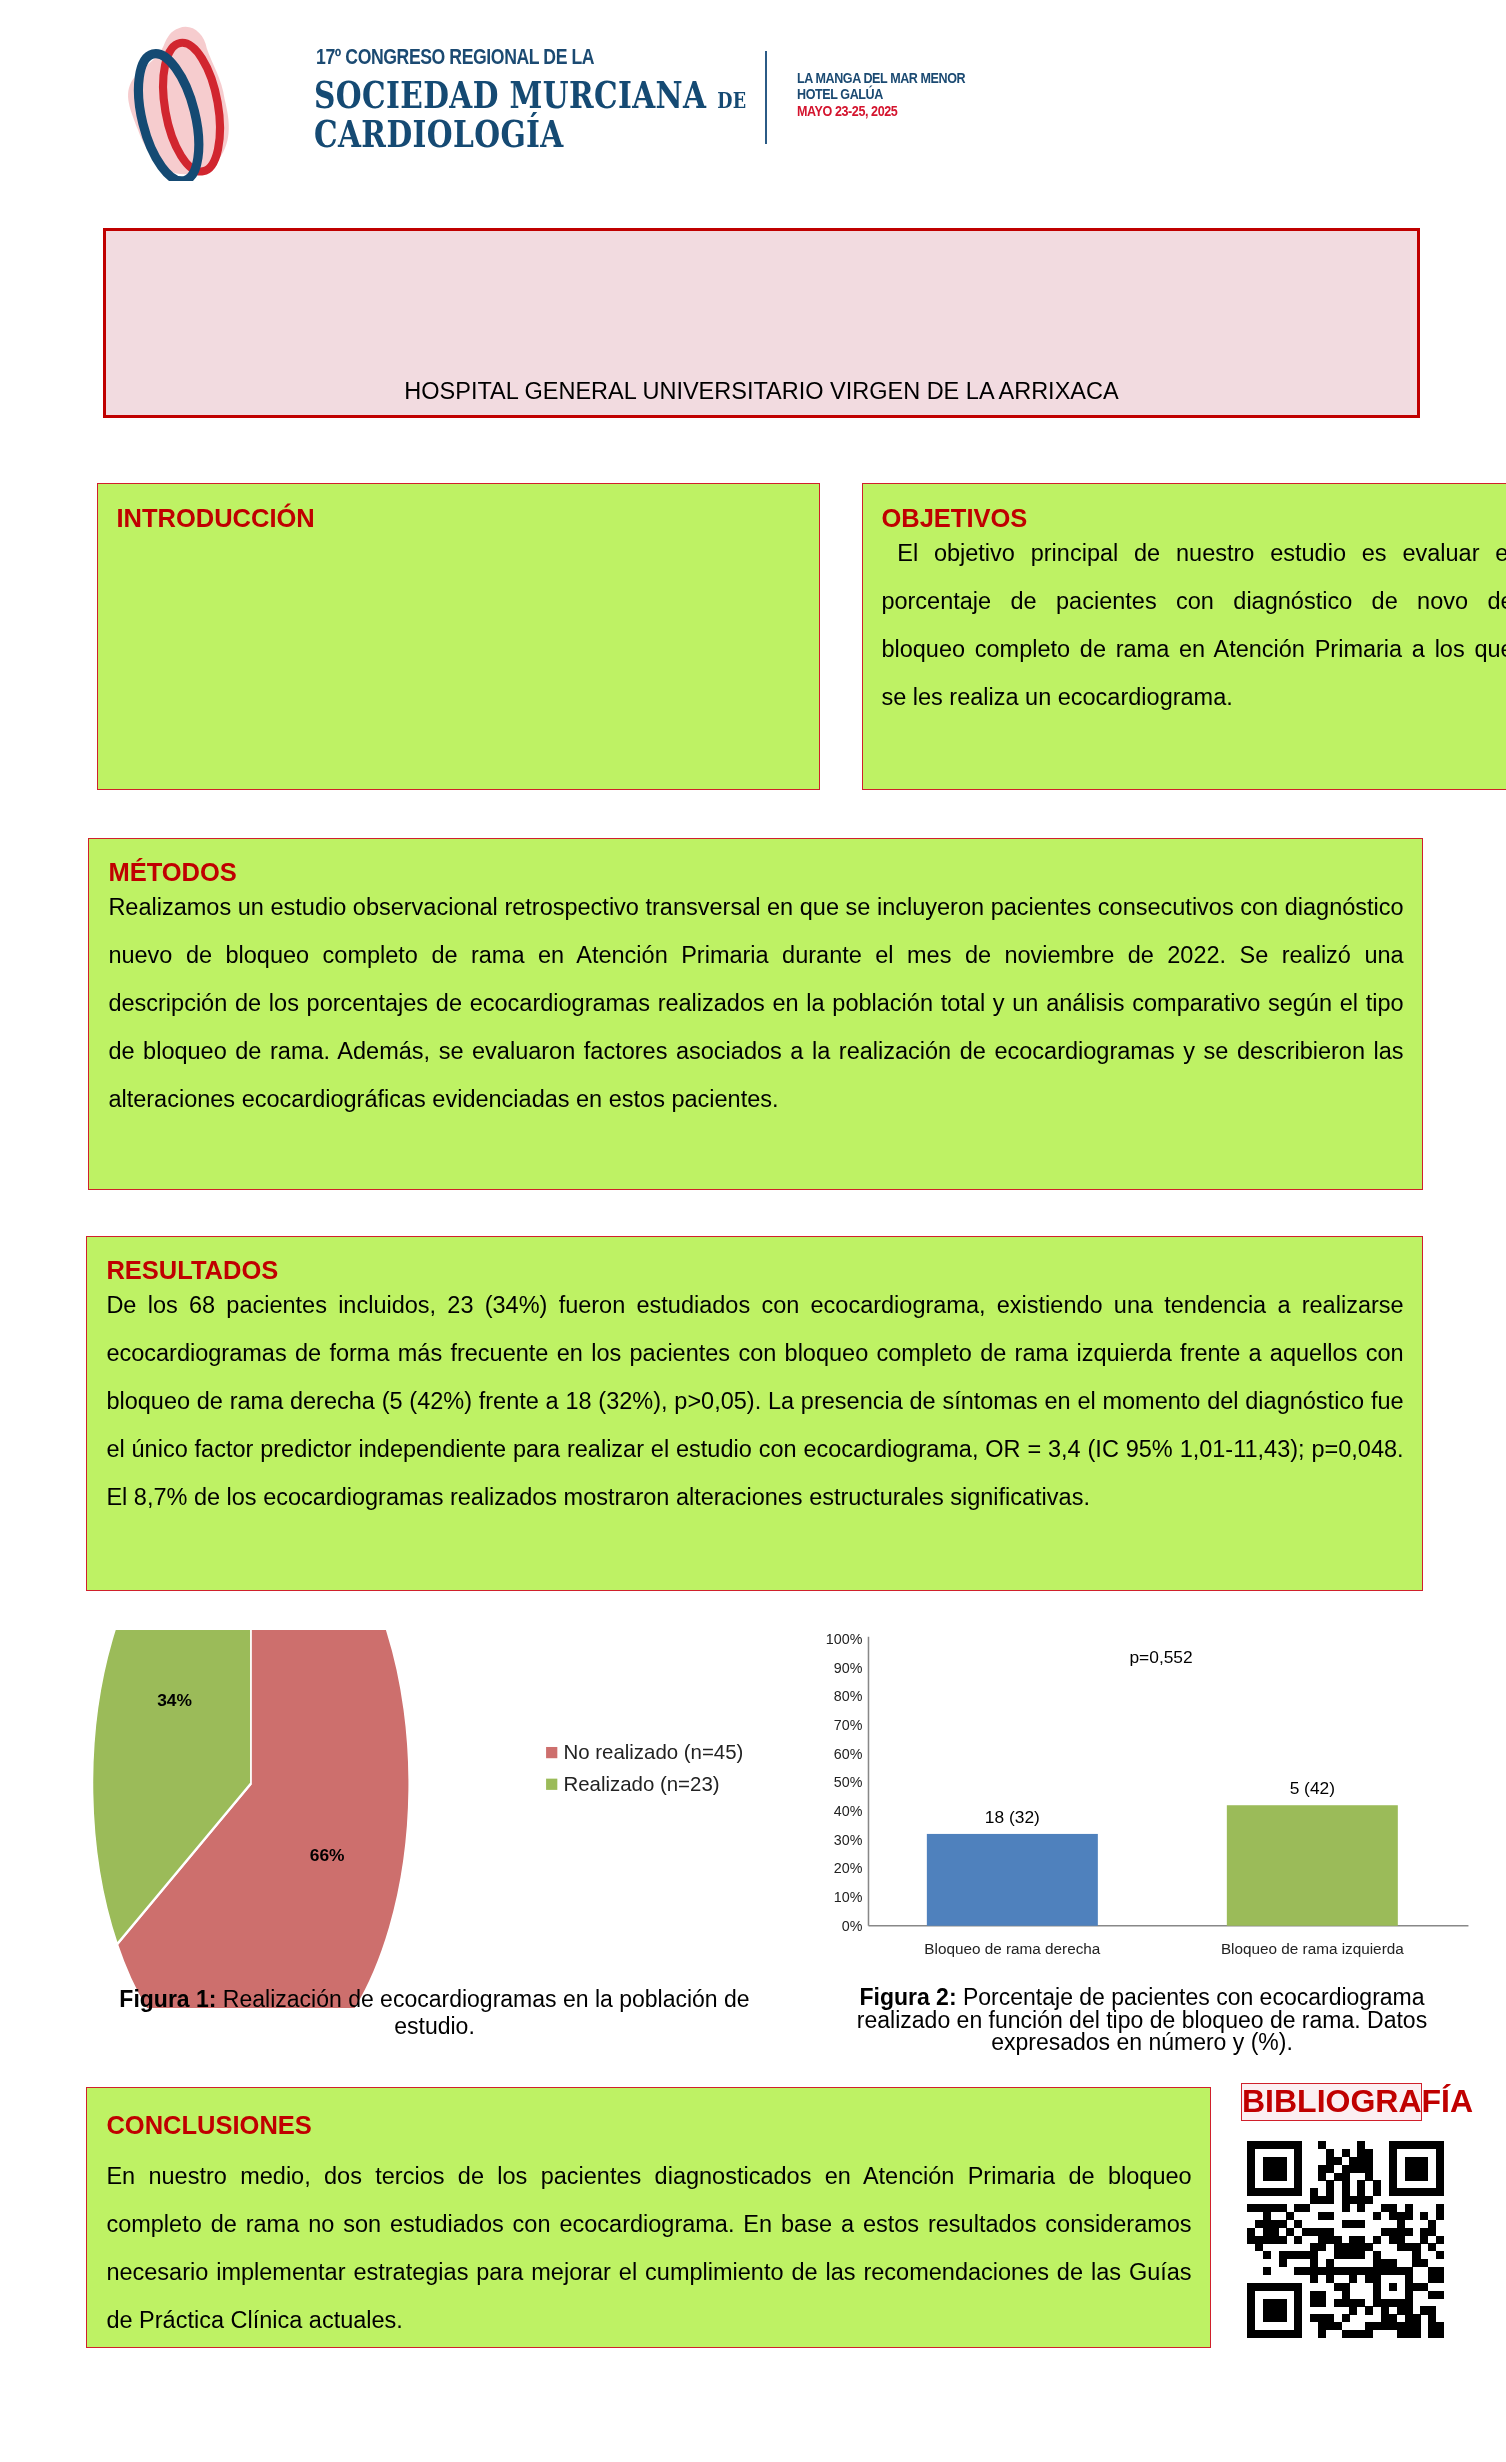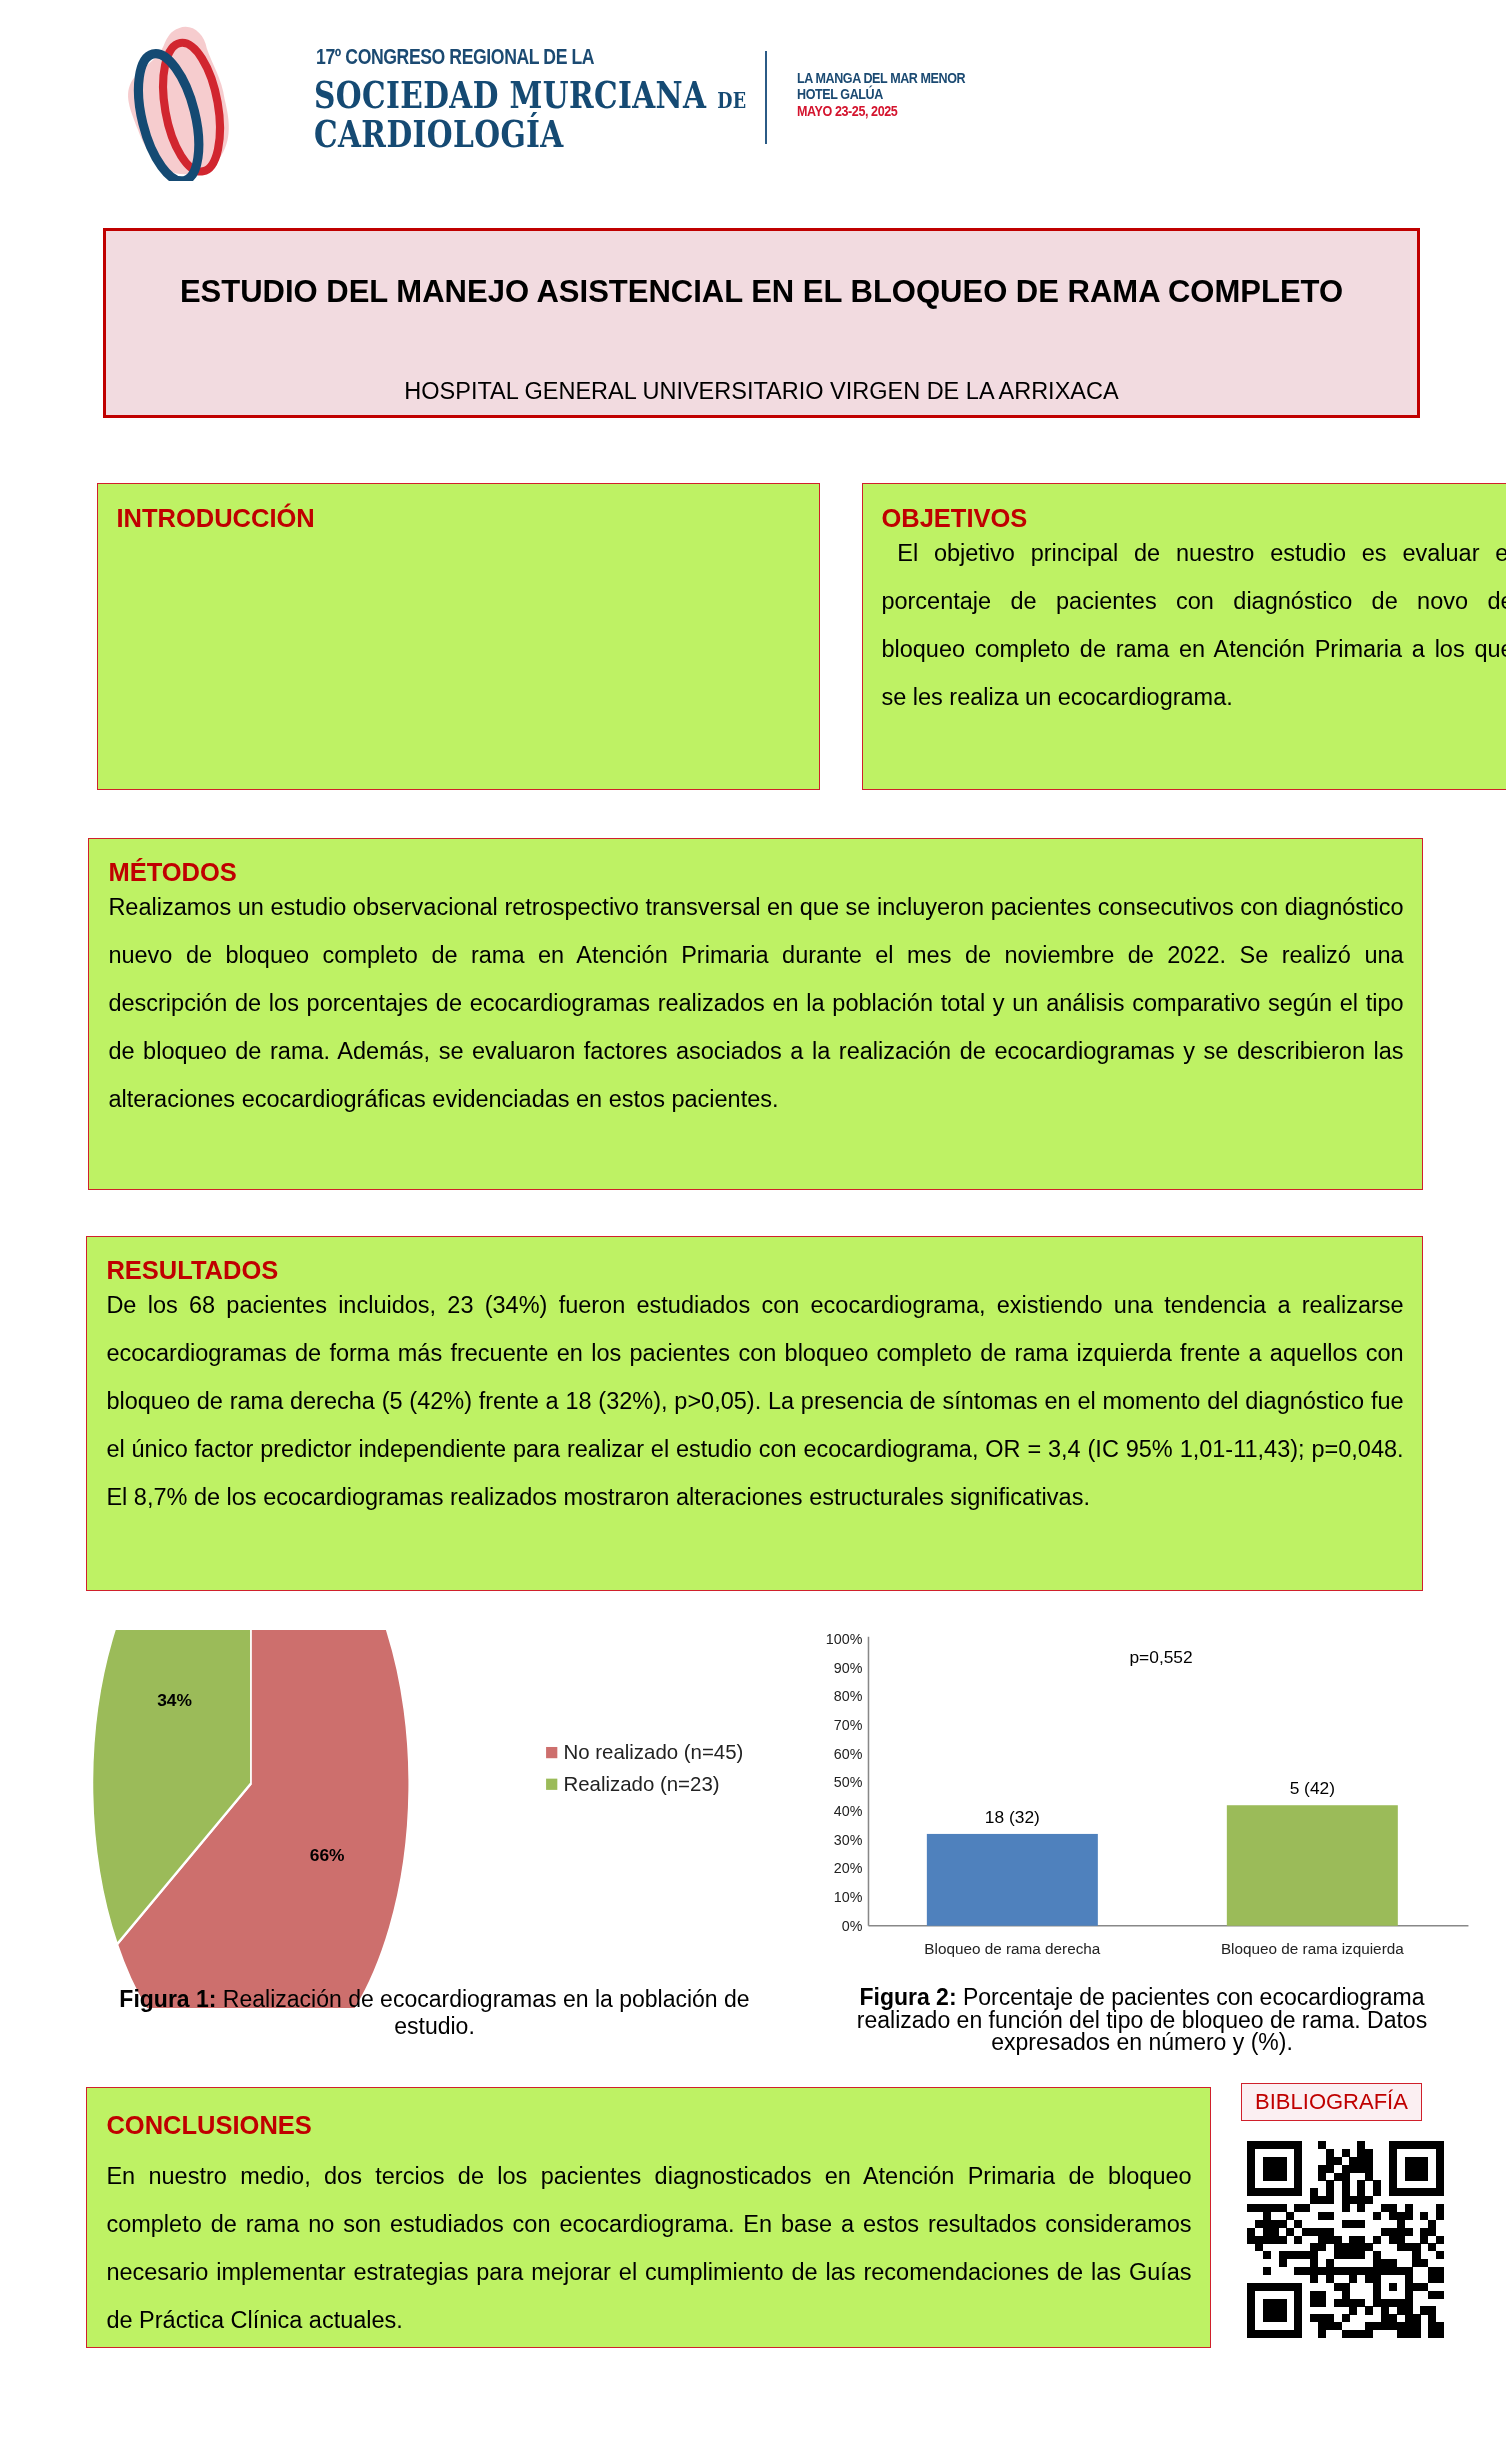--- a/index.html
+++ b/index.html
@@ -43,21 +43,21 @@
 
   #res { left:86px; top:1236px; width:1337px; height:355px; }
   #res h2 { left:19.4px; top:19.4px; }
   #res p { left:19.4px; right:18.4px; top:44px; }
 
   #con { left:86px; top:2087px; width:1125px; height:261px; }
   #con h2 { left:19.4px; top:23px; }
   #con p { left:19.4px; right:18.4px; top:64px; }
 
   #bib { left:1241px; top:2083px; width:181px; height:38px; background:#fbeff2; border:1.5px solid #d0202b; box-sizing:border-box; text-align:center; }
-  #bib span { font-size:22px; font-weight:normal; color:#c00000; line-height:35px; }
+  #bib span { font-size:32px; font-weight:bold; color:#c00000; line-height:35px; }
 
   
   #pie-svg { left:77px; top:1630px; width:741px; height:378px; }
   #bar-svg { left:797px; top:1614px; width:674px; height:358px; }
 
   .cap { font-size:23px; text-align:center; }
   .cap b { font-weight:bold; }
   #cap1 { left:77px; top:1986px; width:715px; }
   #cap2 { left:838px; top:1986px; width:608px; line-height:22.5px; }
 
@@ -73,21 +73,20 @@
 </svg>
 <div class="abs logo-line1">17º CONGRESO REGIONAL DE LA</div>
 <div class="abs logo-line2"><span>SOCIEDAD MURCIANA</span> <small>DE</small></div>
 <div class="abs logo-line3">CARDIOLOGÍA</div>
 <div class="abs logo-divider"></div>
 <div class="abs logo-r1">LA MANGA DEL MAR MENOR</div>
 <div class="abs logo-r2">HOTEL GALÚA</div>
 <div class="abs logo-r3">MAYO 23-25, 2025</div>
 
 <div class="abs title-box">
-  <div class="t">ESTUDIO DEL MANEJO ASISTENCIAL EN EL BLOQUEO DE RAMA COMPLETO</div>
   <div class="h">HOSPITAL GENERAL UNIVERSITARIO VIRGEN DE LA ARRIXACA</div>
 </div>
 
 <div id="intro" class="abs sec">
   <h2>INTRODUCCIÓN</h2>
 </div>
 
 <div id="obj" class="abs sec">
   <h2>OBJETIVOS</h2>
   <p style="white-space:pre-wrap;"> El objetivo principal de nuestro estudio es evaluar el porcentaje de pacientes con diagnóstico de novo de bloqueo completo de rama en Atención Primaria a los que se les realiza un ecocardiograma.</p>

